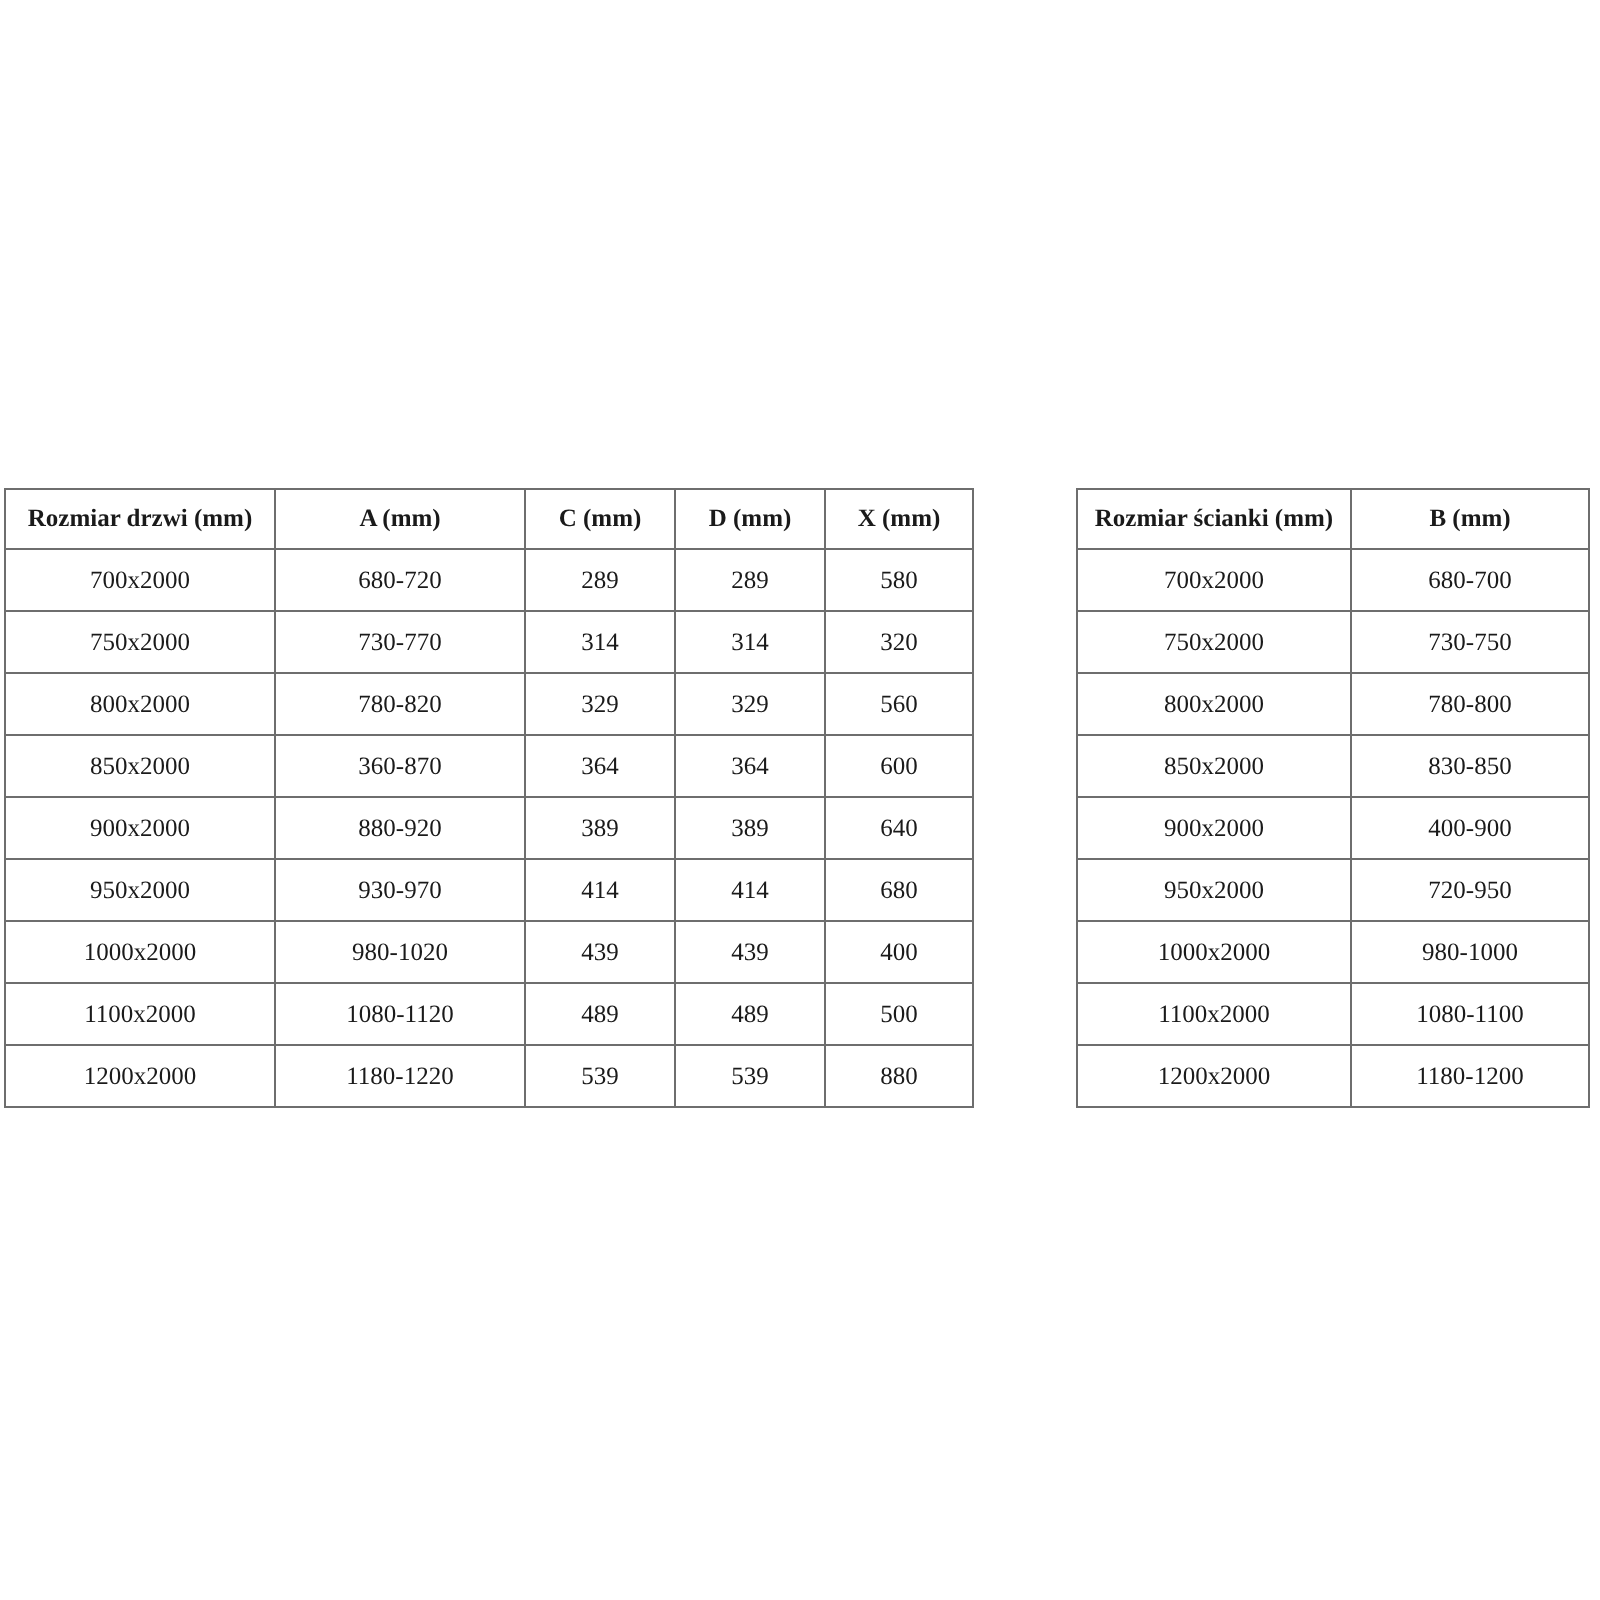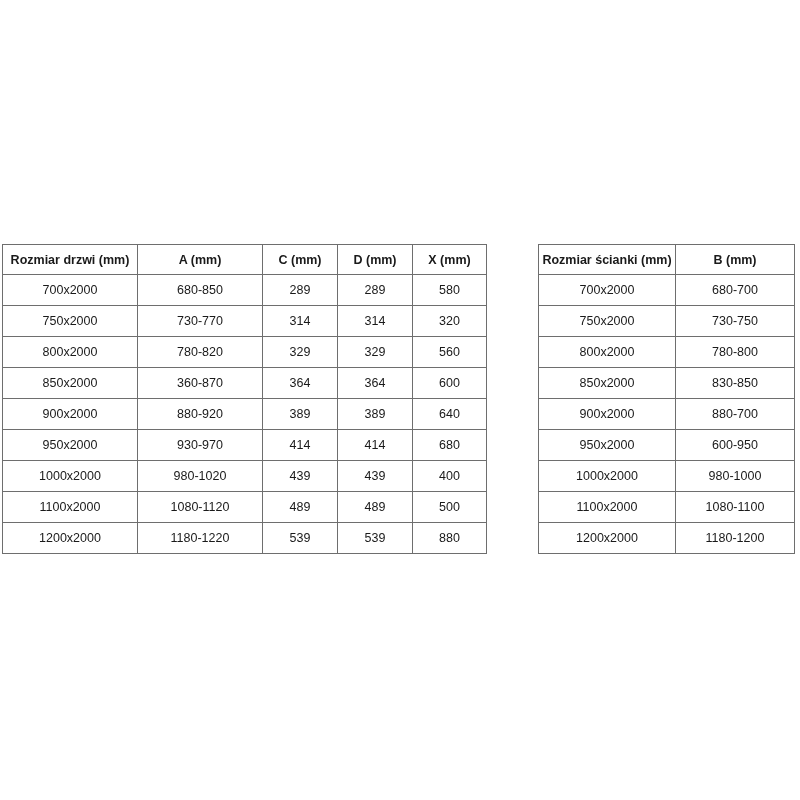--- a/index.html
+++ b/index.html
@@ -5,21 +5,21 @@
   html, body {
     margin: 0;
     padding: 0;
     background: #ffffff;
   }
   .canvas {
     position: relative;
     width: 800px;
     height: 708px;
     background: #ffffff;
-    font-family: Liberation Sans, sans-serif;
+    font-family: Liberation Serif, serif;
     color: #1a1a1a;
     overflow: hidden;
   }
   table.tbl {
     position: absolute;
     border-collapse: collapse;
     table-layout: fixed;
     font-size: 12.5px;
     color: #1a1a1a;
   }
@@ -60,21 +60,21 @@
           <th>Rozmiar drzwi (mm)</th>
           <th>A (mm)</th>
           <th>C (mm)</th>
           <th>D (mm)</th>
           <th>X (mm)</th>
         </tr>
       </thead>
       <tbody>
         <tr>
           <td>700x2000</td>
-          <td>680-850</td>
+          <td>680-720</td>
           <td>289</td>
           <td>289</td>
           <td>580</td>
         </tr>
         <tr>
           <td>750x2000</td>
           <td>730-770</td>
           <td>314</td>
           <td>314</td>
           <td>320</td>
@@ -153,25 +153,25 @@
         <tr>
           <td>800x2000</td>
           <td>780-800</td>
         </tr>
         <tr>
           <td>850x2000</td>
           <td>830-850</td>
         </tr>
         <tr>
           <td>900x2000</td>
-          <td>880-700</td>
+          <td>400-900</td>
         </tr>
         <tr>
           <td>950x2000</td>
-          <td>600-950</td>
+          <td>720-950</td>
         </tr>
         <tr>
           <td>1000x2000</td>
           <td>980-1000</td>
         </tr>
         <tr>
           <td>1100x2000</td>
           <td>1080-1100</td>
         </tr>
         <tr>

